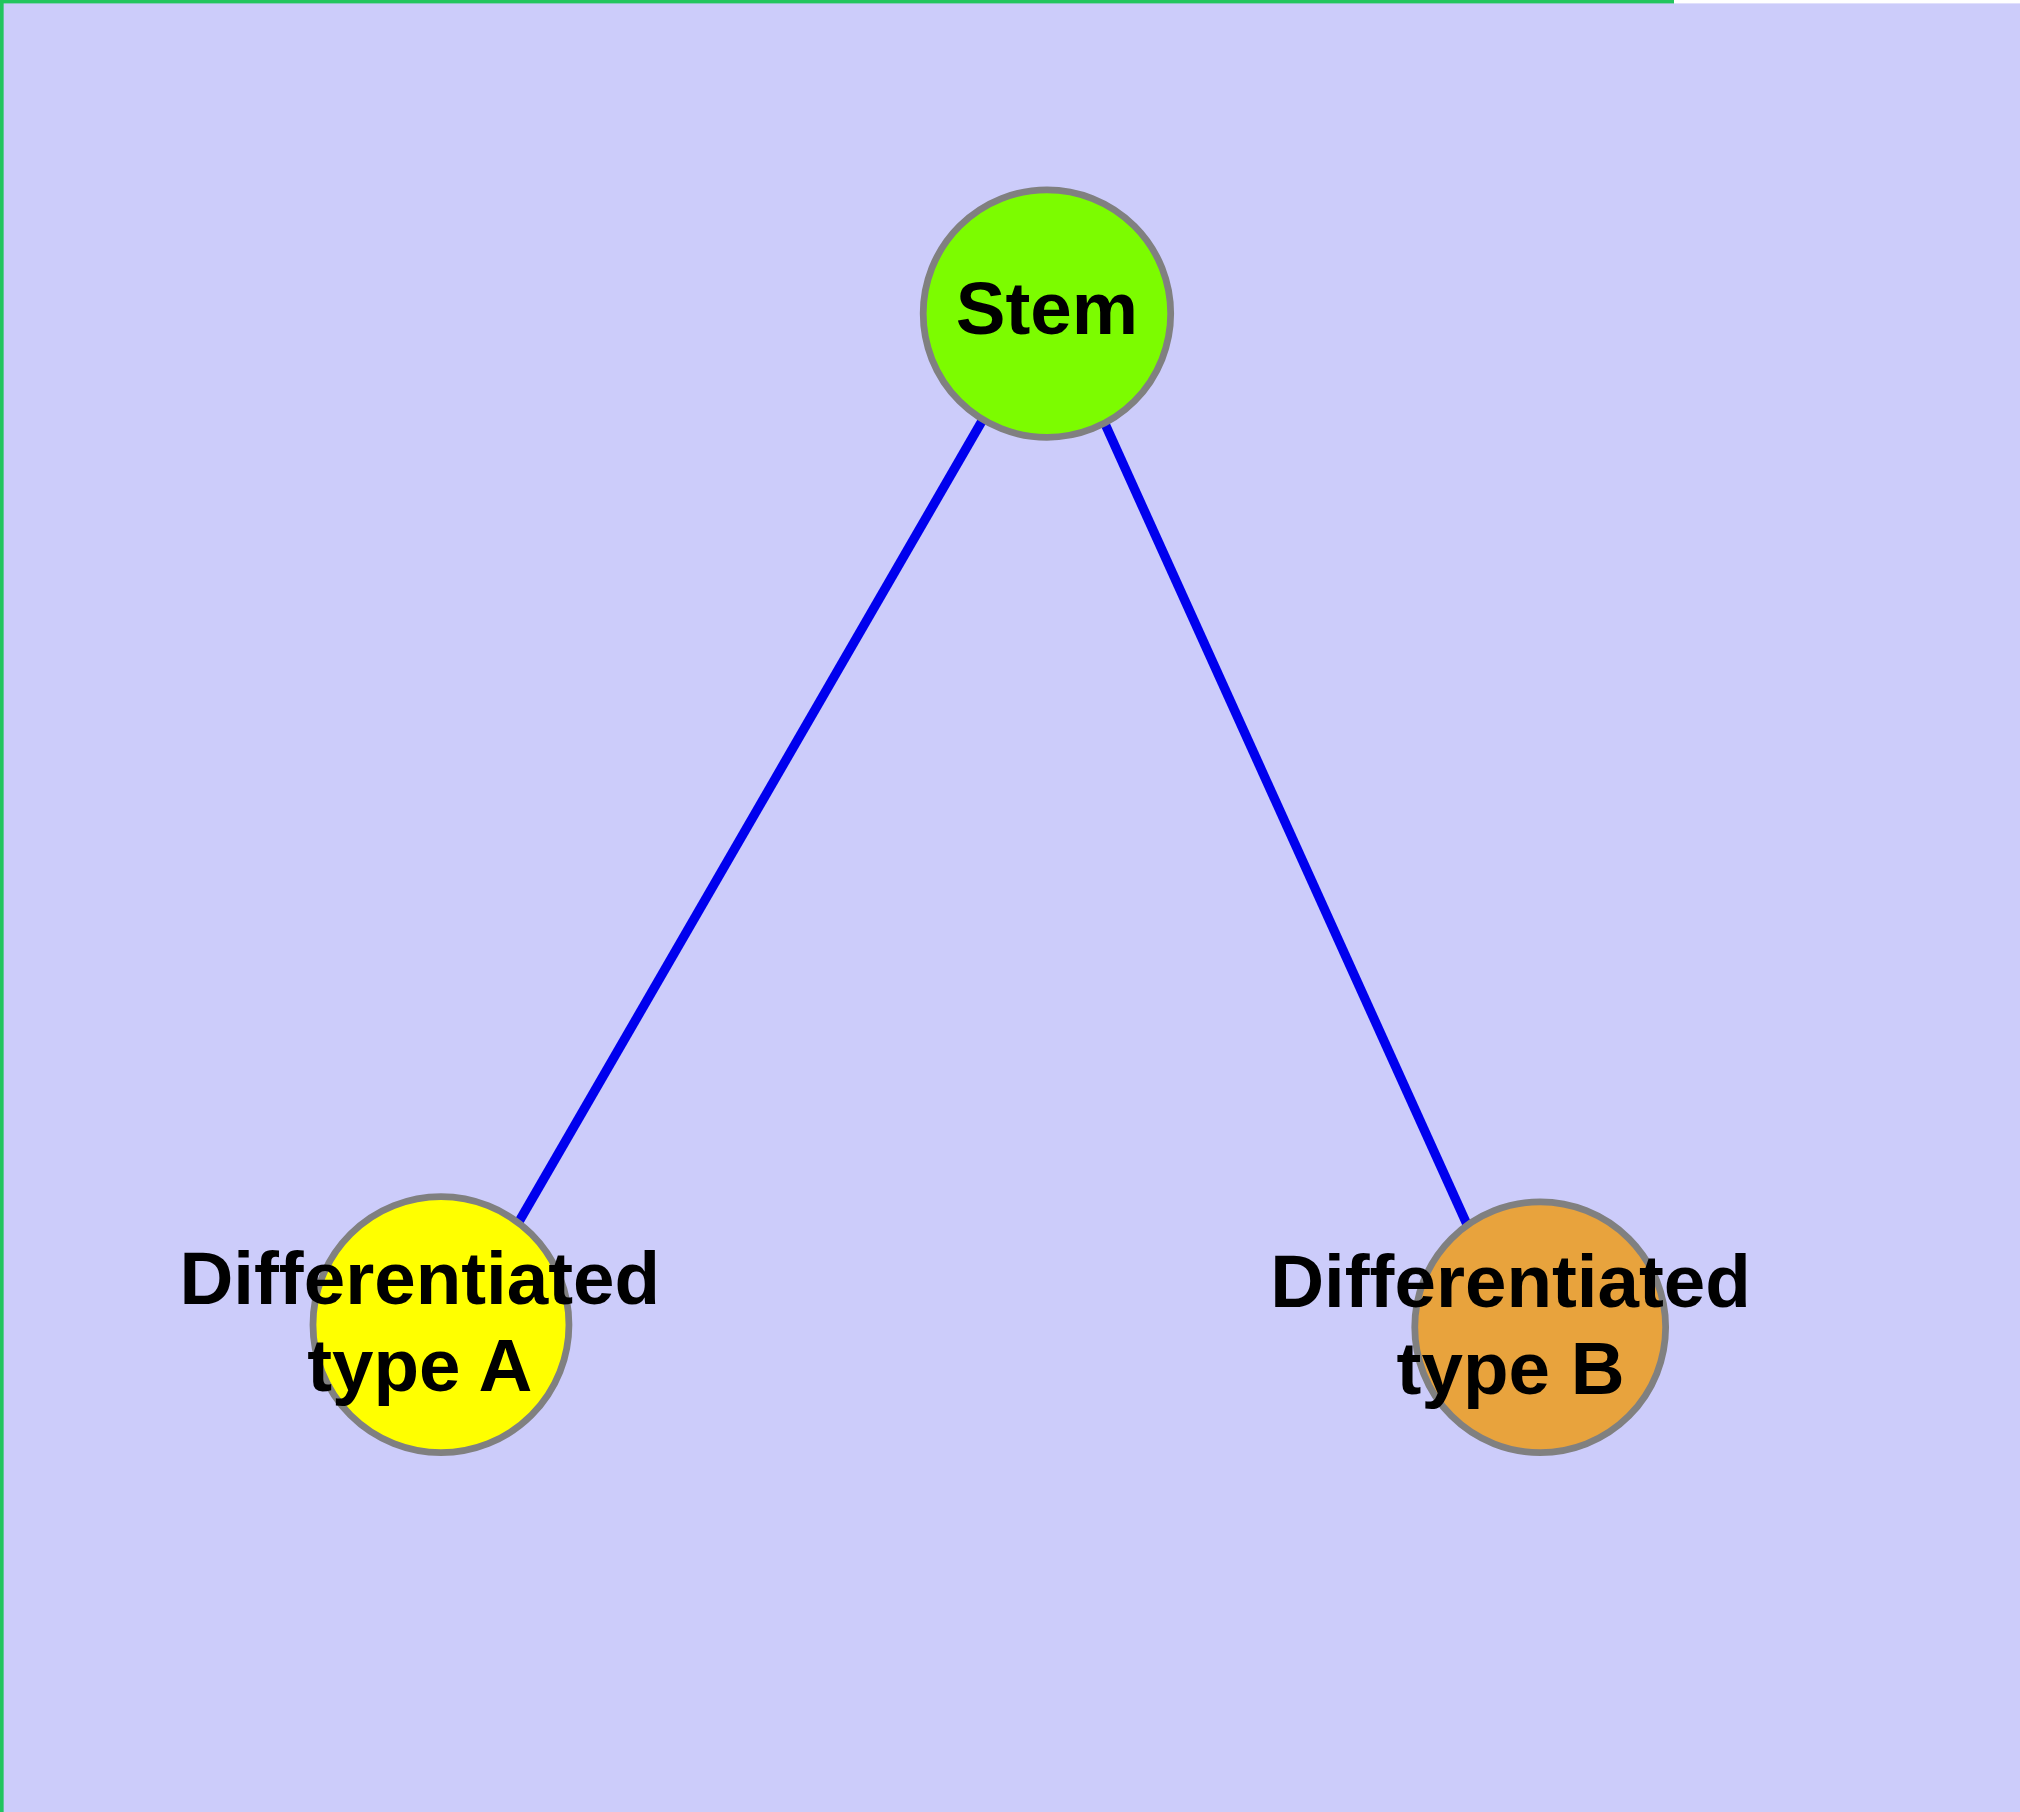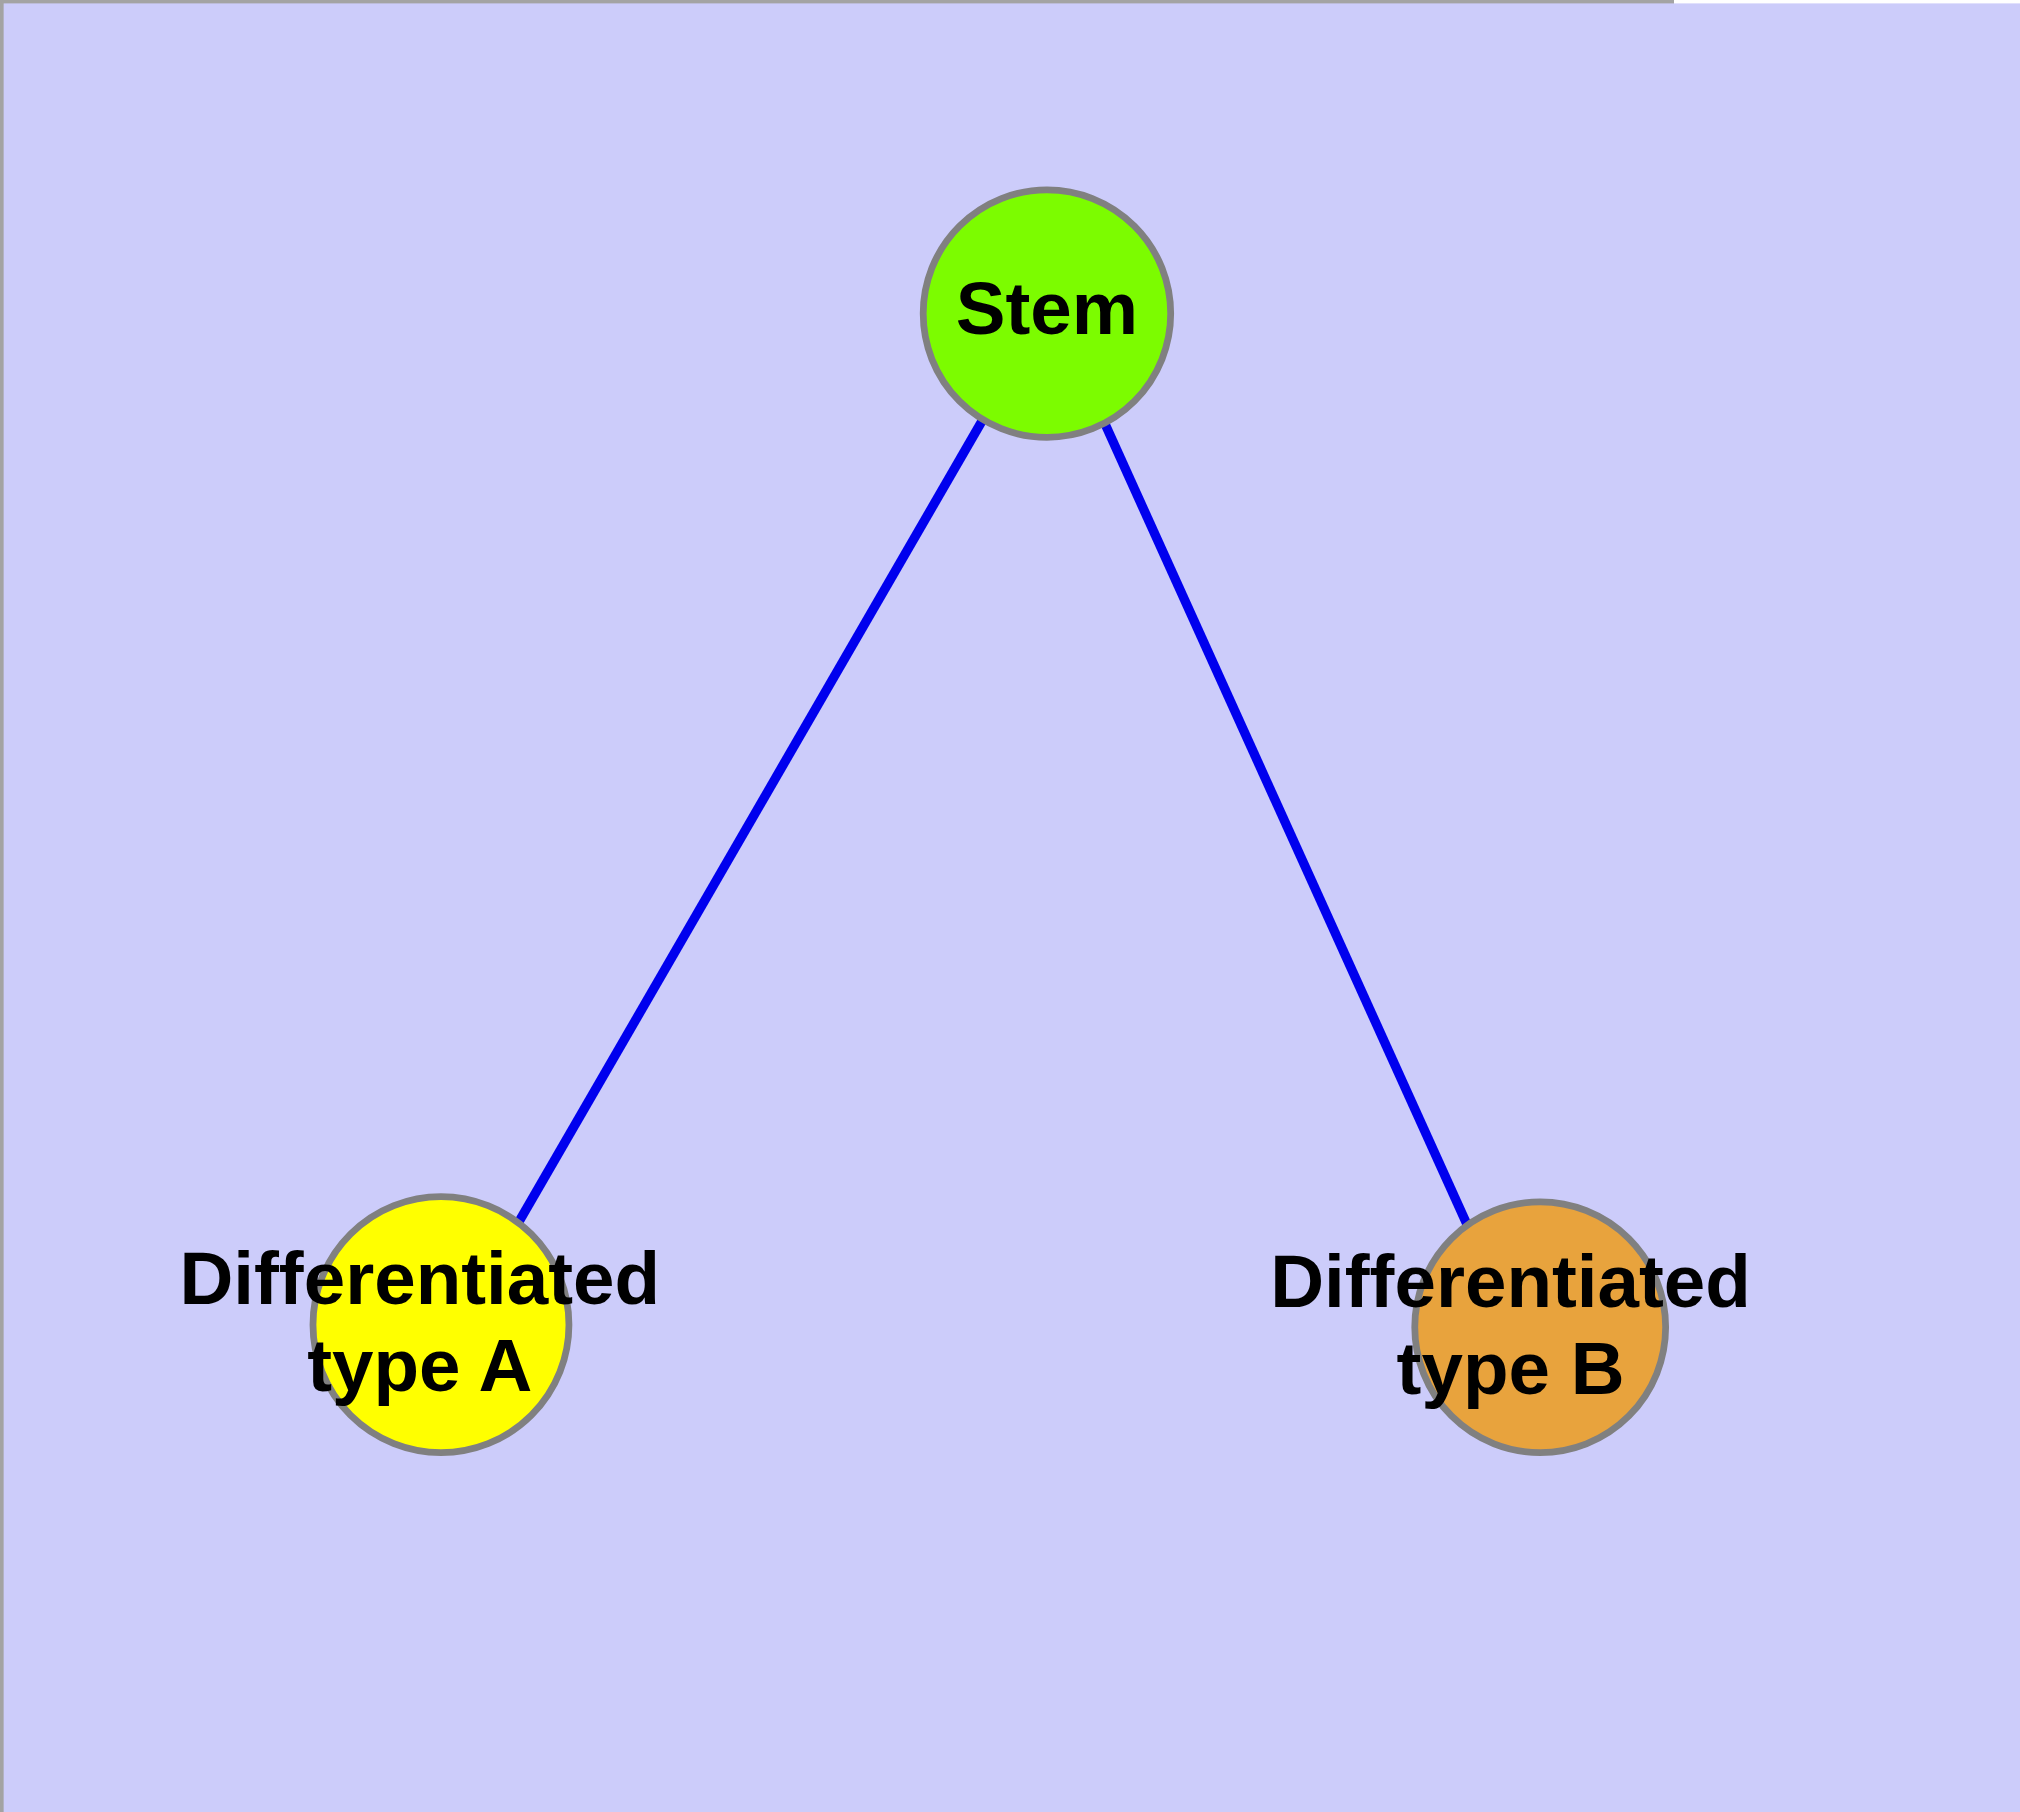--- a/index.html
+++ b/index.html
@@ -11,21 +11,21 @@
   body {
     width: 2021px;
     height: 1812px;
     overflow: hidden;
     font-family: "Liberation Sans", sans-serif;
   }
   #graph-canvas {
     position: relative;
     width: 1674px;
     height: 1812px;
-    background: #a3a3a3;
+    background: #22c55e;
     box-sizing: border-box;
   }
   #graph-svg {
     position: absolute;
     top: 0;
     left: 0;
     width: 2021px;
     height: 1812px;
     display: block;
   }

